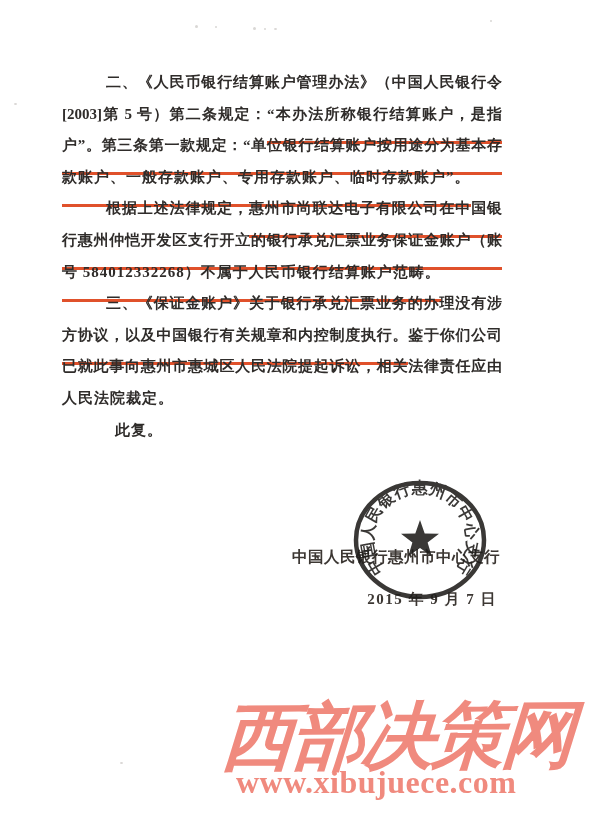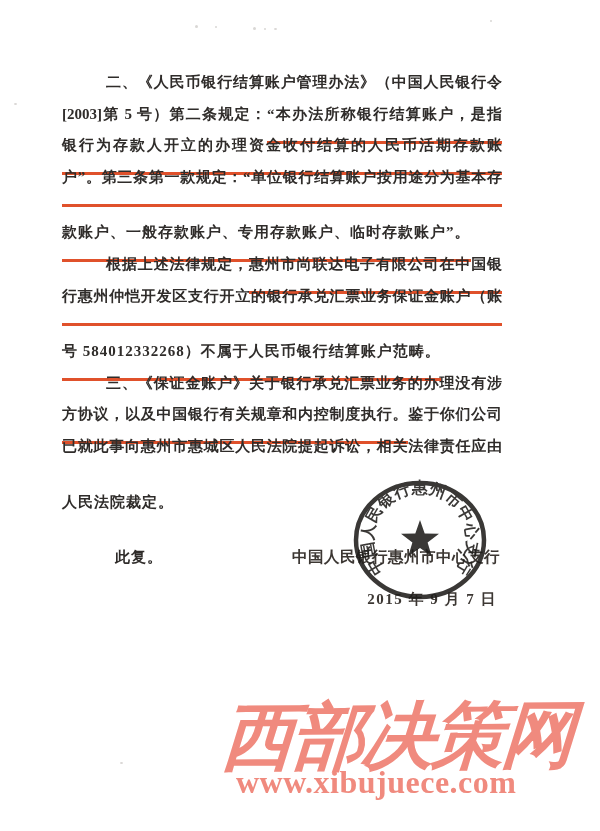--- a/index.html
+++ b/index.html
@@ -14,21 +14,21 @@
     font-size:15px;font-weight:700;color:#2f2c2a;
   }
   .line{
     height:31.6px;line-height:31.6px;
     white-space:nowrap;text-align:left;
   }
   .line.j{
     white-space:normal;text-align:justify;text-align-last:justify;
     text-justify:inter-character;
   }
-  .line:not(.j){letter-spacing:1px;margin-top:24px;}
+  .line:not(.j){letter-spacing:1px;}
   .seg{display:inline;}
   .seg.u{
     border-bottom:3.5px solid #e0512b;
     padding-bottom:19px;
   }
   
   .sig-org{
     position:absolute;top:547px;right:100px;
     font-size:15.5px;font-weight:600;color:#3c3733;letter-spacing:0.5px;
     white-space:nowrap;
@@ -61,21 +61,20 @@
   }
   
   .speck{position:absolute;background:#b9b6b2;border-radius:50%;opacity:.55;}
 </style>
 </head>
 <body>
 
 <div class="doc-text" id="doc-lines">
     <div class="line j" style="text-indent: 44px;"><span class="seg">二、《人民币银行结算账户管理办法》（中国人民银行令</span></div>
     <div class="line j"><span class="seg">[2003]第 5 号）第二条规定：</span><span class="seg u" style="border-bottom-color: rgb(224, 81, 43);">“本办法所称银行结算账户，是指</span></div>
-    <div class="line j"><span class="seg u" style="border-bottom-color: rgb(224, 81, 43);">银行为存款人开立的办理资金收付结算的人民币活期存款账</span></div>
     <div class="line j"><span class="seg u" style="border-bottom-color: rgb(224, 81, 43);">户”。第三条第一款规定：“单位银行结算账户按用途分为基本存</span></div>
     <div class="line"><span class="seg u" style="border-bottom-color: rgb(224, 81, 43);">款账户、一般存款账户、专用存款账户、临时存款账户”。</span></div>
     <div class="line j" style="text-indent: 44px;"><span class="seg">根据上述法律规定，</span><span class="seg u" style="border-bottom-color: rgb(224, 81, 43);">惠州市尚联达电子有限公司在中国银</span></div>
     <div class="line j"><span class="seg u" style="border-bottom-color: rgb(224, 81, 43);">行惠州仲恺开发区支行开立的银行承兑汇票业务保证金账户（账</span></div>
     <div class="line"><span class="seg u" style="border-bottom-color: rgb(224, 81, 43);">号 584012332268）不属于人民币银行结算账户范畴。</span></div>
     <div class="line j" style="text-indent: 44px;"><span class="seg">三、《保证金账户》关于银行承兑汇票业务的办理没有涉</span></div>
     <div class="line j"><span class="seg u" style="border-bottom-color: rgb(224, 81, 43);">方协议，以及中国银行有关规章和内控制度执行。</span><span class="seg">鉴于你们公司</span></div>
     <div class="line j"><span class="seg">已就此事向惠州市惠城区人民法院提起诉讼，相关法律责任应由</span></div>
     <div class="line"><span class="seg">人民法院裁定。</span></div>
     <div class="line" style="text-indent: 53px;"><span class="seg">此复。</span></div>

